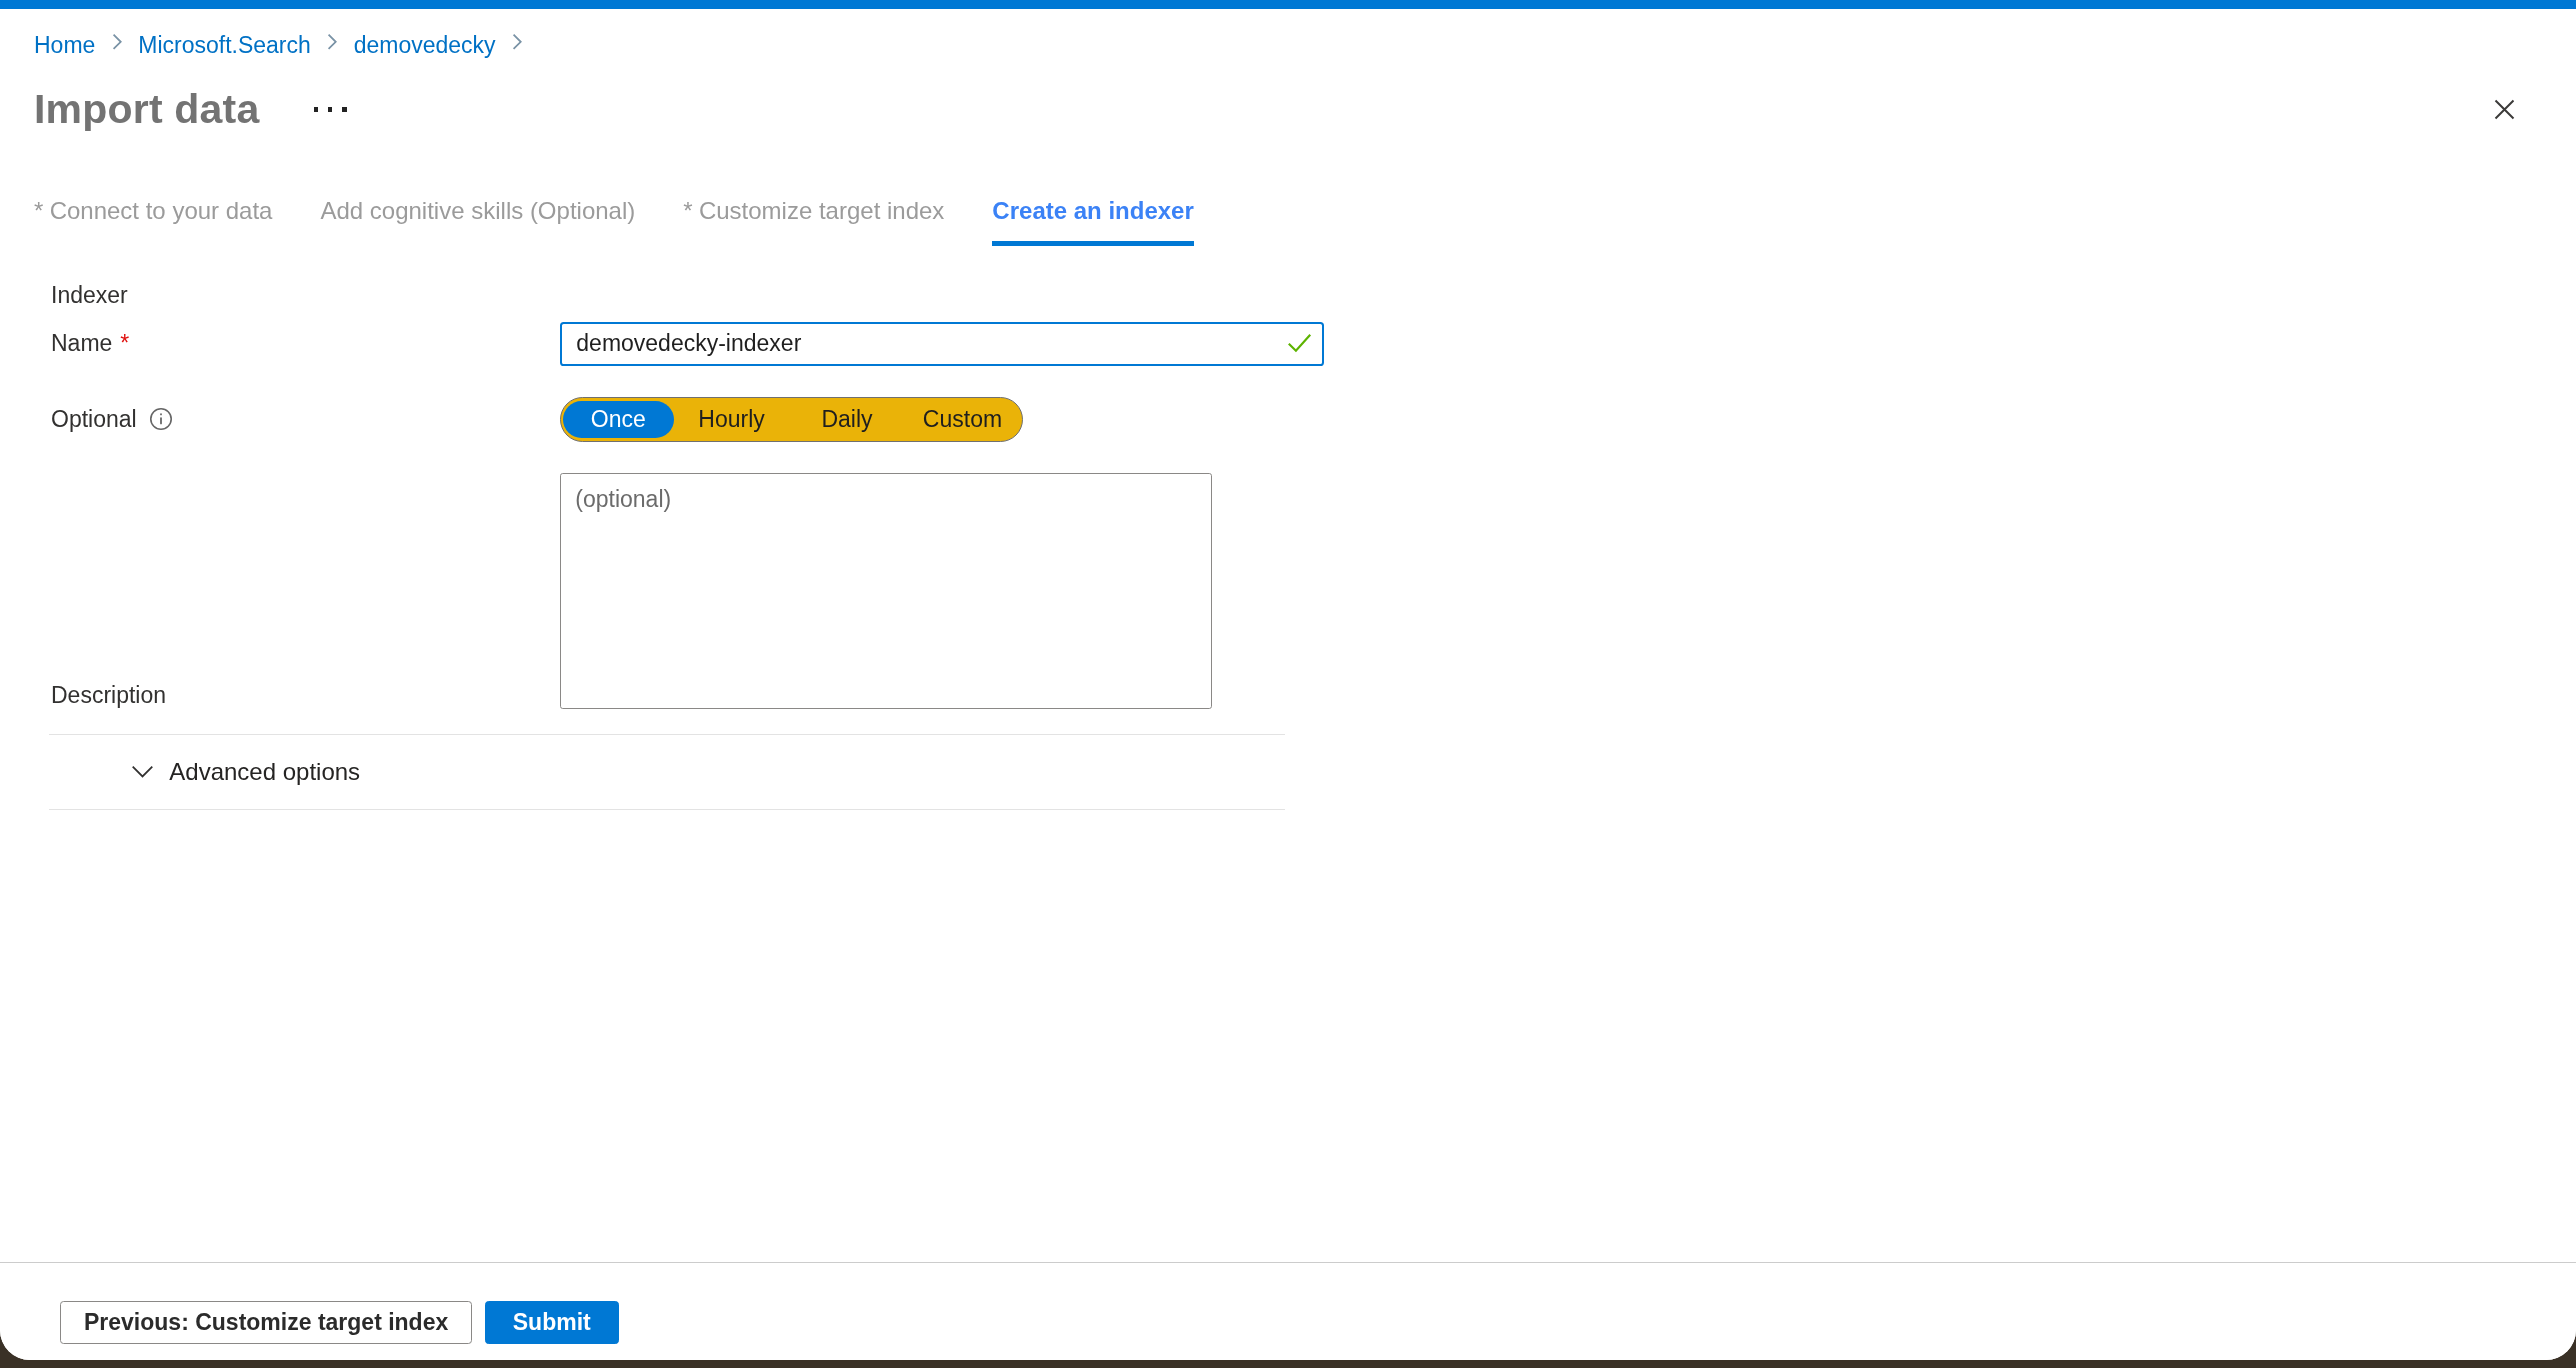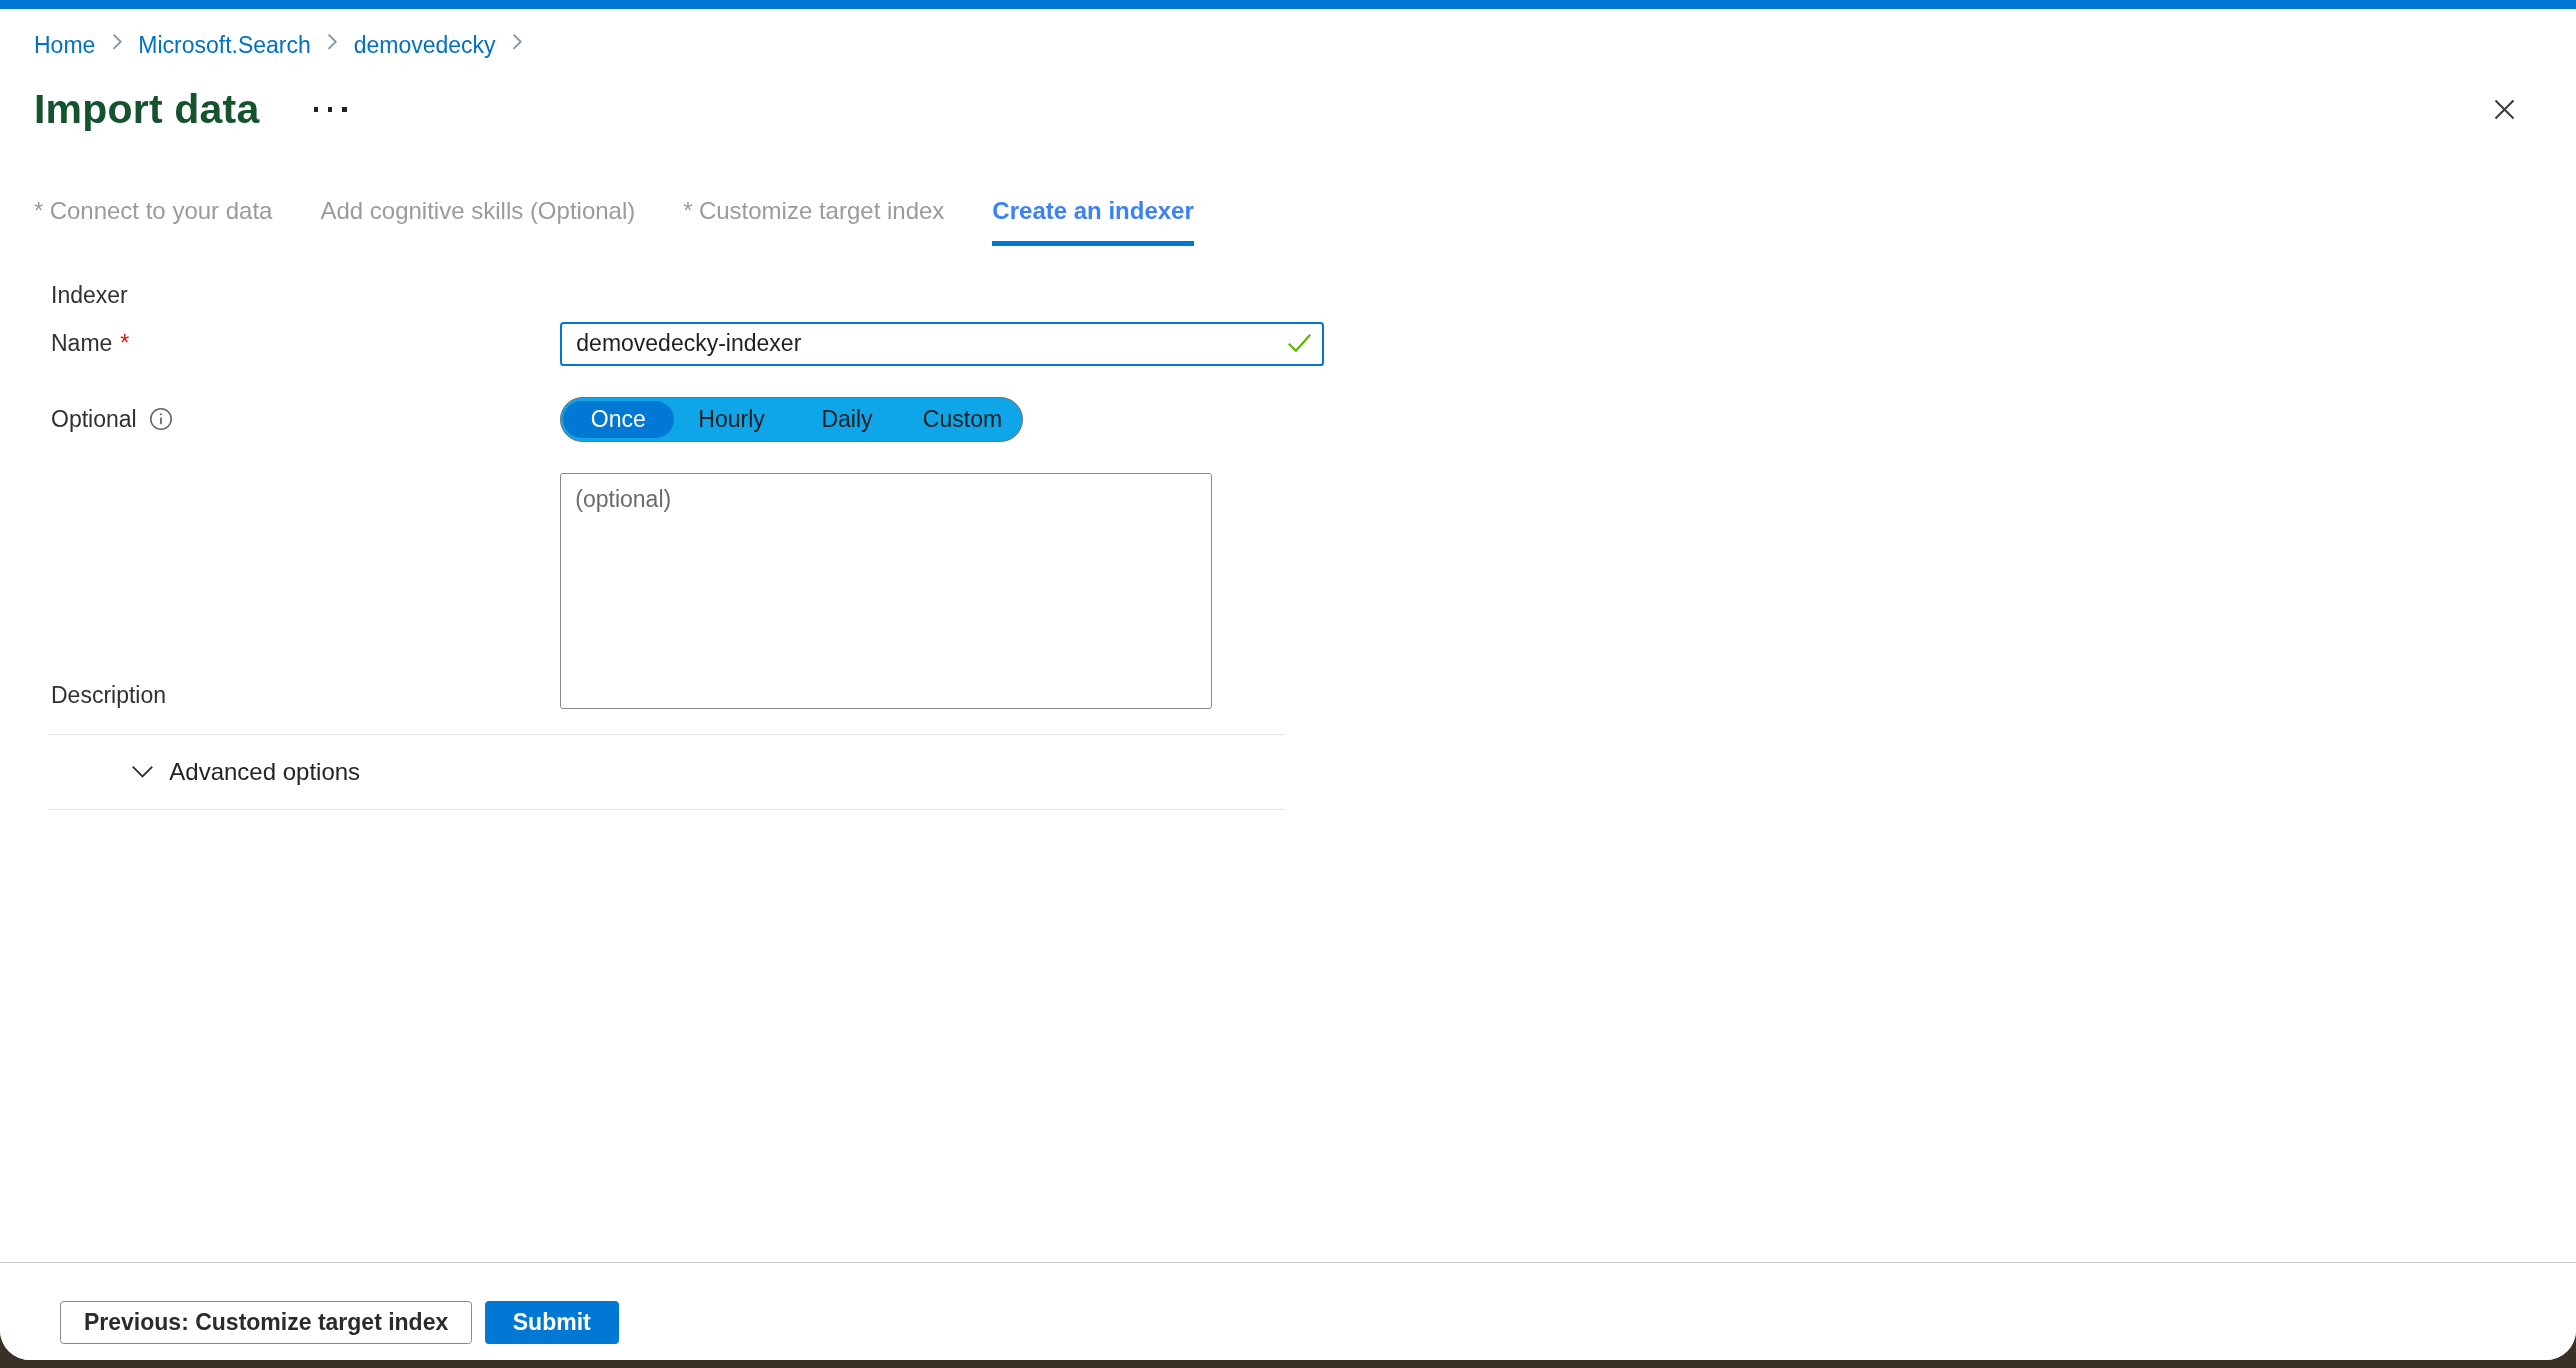--- a/index.html
+++ b/index.html
@@ -28,21 +28,21 @@
   }
   .crumb { color: #0071c5; text-decoration: none; cursor: pointer; }
   .crumb-sep { margin: 0 14.3px; display: flex; align-items: center; }
   .crumb-sep svg { stroke: #7a93a6; }
   
   .title-row {
     display: flex; align-items: center;
     padding: 27px 52px 0 34px;
   }
   .page-title {
-    font-size: 41px; font-weight: 700; color: #14532d;
+    font-size: 41px; font-weight: 700; color: #737373;
     letter-spacing: 0.2px;
   }
   .more-btn {
     margin-left: 47px;
     display: flex; gap: 9.8px; align-items: center;
     background: none; border: none; cursor: pointer; padding: 7.2px;
   }
   .more-btn i { width: 4.5px; height: 4.5px; background: #222; display: block; }
   .close-btn {
     margin-left: auto;
@@ -99,21 +99,21 @@
     font-family: "Liberation Sans", sans-serif;
     outline: none;
   }
   .valid-check { position: absolute; right: 12.5px; top: 10.7px; }
   
   .pill-group {
     width: 463px; height: 45px;
     border: 1.8px solid #707070; border-radius: 23px;
     display: flex; align-items: center;
     padding: 1.8px;
-    background: #0ea5e9;
+    background: #eab308;
   }
   .pill-opt {
     background: none; border: none; cursor: pointer;
     font-size: 23px; color: #1f1f1f;
     font-family: "Liberation Sans", sans-serif;
     height: 37px; border-radius: 19px;
     flex: 1 1 0; text-align: center;
   }
   .pill-opt.selected {
     background: #0078d4; color: #ffffff;

